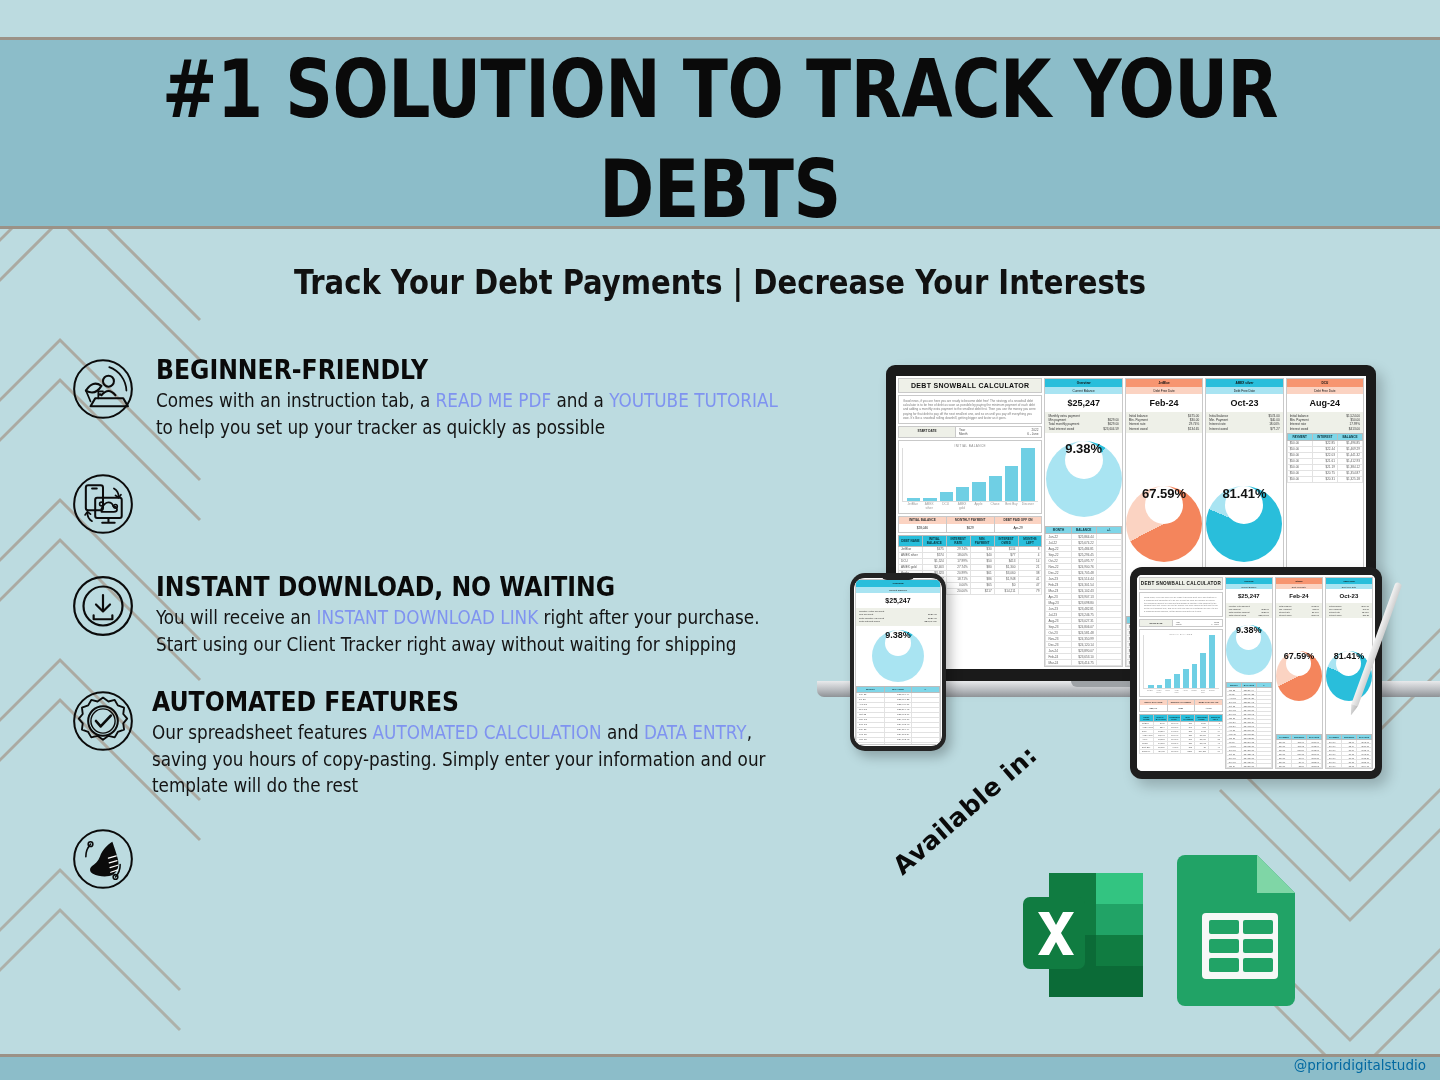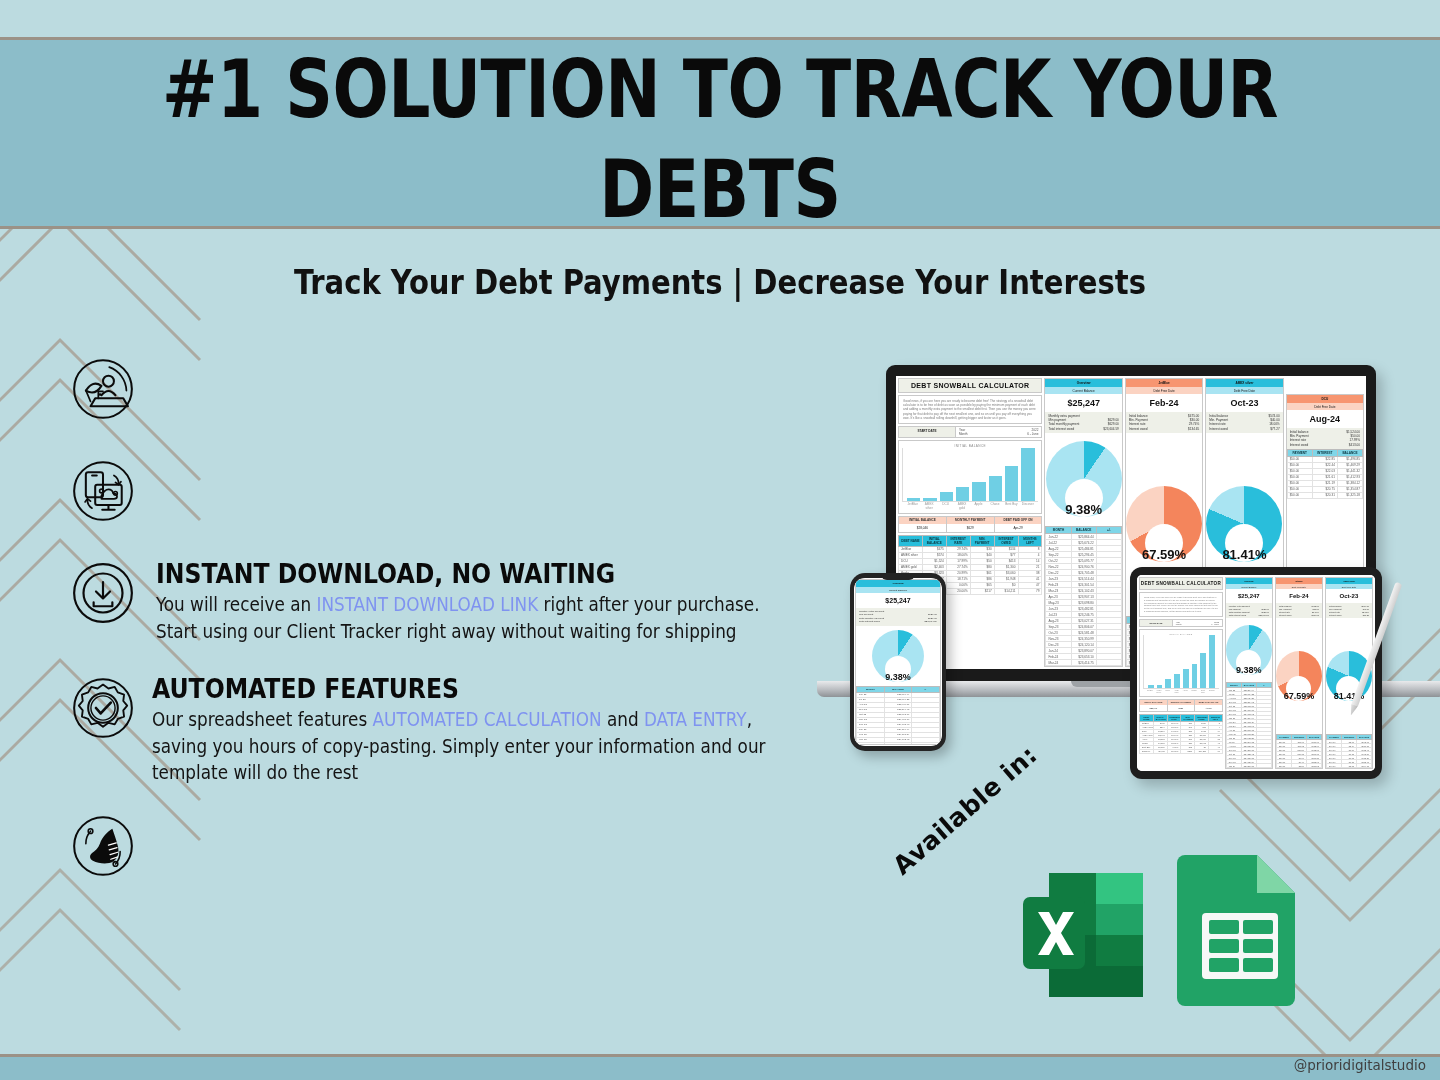--- a/index.html
+++ b/index.html
@@ -169,21 +169,21 @@
   .hd-orange { background:#f79570; }
   .sub-hd { text-align:center; padding:1.5px 0; color:#1a1a1a; }
   .sub-blue { background:#a9e4f2; }
   .sub-orange { background:#fbd3c2; }
   .big-val { text-align:center; font-weight:700; padding:4px 0; color:#111; }
 
   .kv { background:#eef0e8; padding:1.5px 3px; }
   .kv div { display:flex; justify-content:space-between; line-height:1.45; color:#333; }
 
   .donut-wrap { display:flex; align-items:center; justify-content:center; flex:1 1 auto; padding:4px 0; }
-  .donut { border-radius:50%; position:relative; display:flex; align-items:flex-end; justify-content:center; }
+  .donut { border-radius:50%; position:relative; display:flex; align-items:flex-start; justify-content:center; }
   .donut::after{ content:''; position:absolute; border-radius:50%; background:#fff; }
   .donut span { position:relative; z-index:2; font-weight:700; color:#111; }
 
   .tbl { width:100%; border-collapse:collapse; table-layout:fixed; }
   .tbl th { background:#29bedb; color:#08343d; font-weight:700; padding:1px 2px; border:.5px solid #bcbcbc; }
   .tbl th.th-sm { background:#7fd6e8; }
   .tbl td { padding:.5px 2px; border:.5px solid #e2e2e2; color:#5a5a5a; white-space:nowrap; overflow:hidden; }
   .tbl td.num { text-align:right; }
 
   .sheet-title { text-align:center; font-weight:700; letter-spacing:.3px; color:#111; background:#eef0e8; padding:3px 0; border:1px solid #c9c9c9; }
@@ -215,21 +215,21 @@
     transform: rotate(-41deg);
     transform-origin: left center;
     letter-spacing: .5px;
   }
   .excel { position:absolute; left:102px; top:58px; }
   .gsheet { position:absolute; left:260px; top:52px; }
 
   #watermark {
     position:absolute; right:14px; top:1057px;
     font-family:"DejaVu Sans", sans-serif;
-    font-size:13.5px; color:#404040; z-index:9;
+    font-size:13.5px; color:#0369a1; z-index:9;
   }
 </style>
 </head>
 <body>
 
 <div id="page">
 
   <svg class="chevrons chev-left" width="420" height="760" viewBox="0 0 420 760">
     <g fill="none" stroke="#a79f93" stroke-width="3" opacity=".8">
       <path d="M-20 170 L120 30 L260 170"></path>
@@ -274,20 +274,24 @@
           <path d="M58 22 A33 33 0 0 1 80 52" stroke-width="2.2"></path>
           <circle cx="57" cy="40" r="7"></circle>
           <path d="M48 58 q9 -11 18 0"></path>
           <path d="M40 62 h36 l6 10 H34 z"></path>
           <path d="M44 62 v-9 h6" stroke-width="2.2"></path>
           <path d="M46 57 h0.5" stroke-width="3.2"></path>
           <path d="M28 52 q9 -14 20 -6 q-8 13 -20 6z"></path>
           <path d="M34 66 q-4 -10 -6 -14" stroke-width="2.2"></path>
         </svg>
       </div>
+      <div class="f-body">
+        <div class="f-title">BEGINNER-FRIENDLY</div>
+        <div class="f-desc"><span>Comes with an instruction tab, a </span><span class="hl">READ ME PDF</span><span> and a </span><span class="hl">YOUTUBE TUTORIAL</span><span> to help you set up your tracker as quickly as possible</span></div>
+      </div>
     </div>
 
     <div class="feature f1">
       <div class="f-icon">
         <svg viewBox="0 0 100 100" fill="none" stroke="#0b0b0b" stroke-width="2.6" stroke-linecap="round" stroke-linejoin="round">
           <circle cx="50" cy="50" r="37"></circle>
           <rect x="28" y="26" width="22" height="32" rx="3"></rect>
           <path d="M36 30 h6"></path>
           <rect x="40" y="42" width="34" height="26" rx="2.5"></rect>
           <path d="M57 68 v6 M49 74 h16"></path>
@@ -779,21 +783,21 @@
                     <tr>
                       <td class="">$40.00</td>
                       <td class="num">$5.68</td>
                       <td class="num">$344.13</td>
                     </tr>
                   </tbody>
                 </table>
               </div>
             </div>
             <div class="sheet-col sc-card">
-              <div class="card" style="flex:1 1 auto;display:flex;flex-direction:column;margin-top:16px;">
+              <div class="card" style="flex:1 1 auto;display:flex;flex-direction:column;">
                 <div class="card-hd hd-orange">DCU</div>
                 <div class="sub-hd sub-orange">Debt Free Date</div>
                 <div class="big-val" style="font-size:9px">Aug-24</div>
                 <div class="kv">
                   <div>
                     <span>Initial balance</span>
                     <span>$1,524.00</span>
                   </div>
                   <div>
                     <span>Min. Payment</span>

